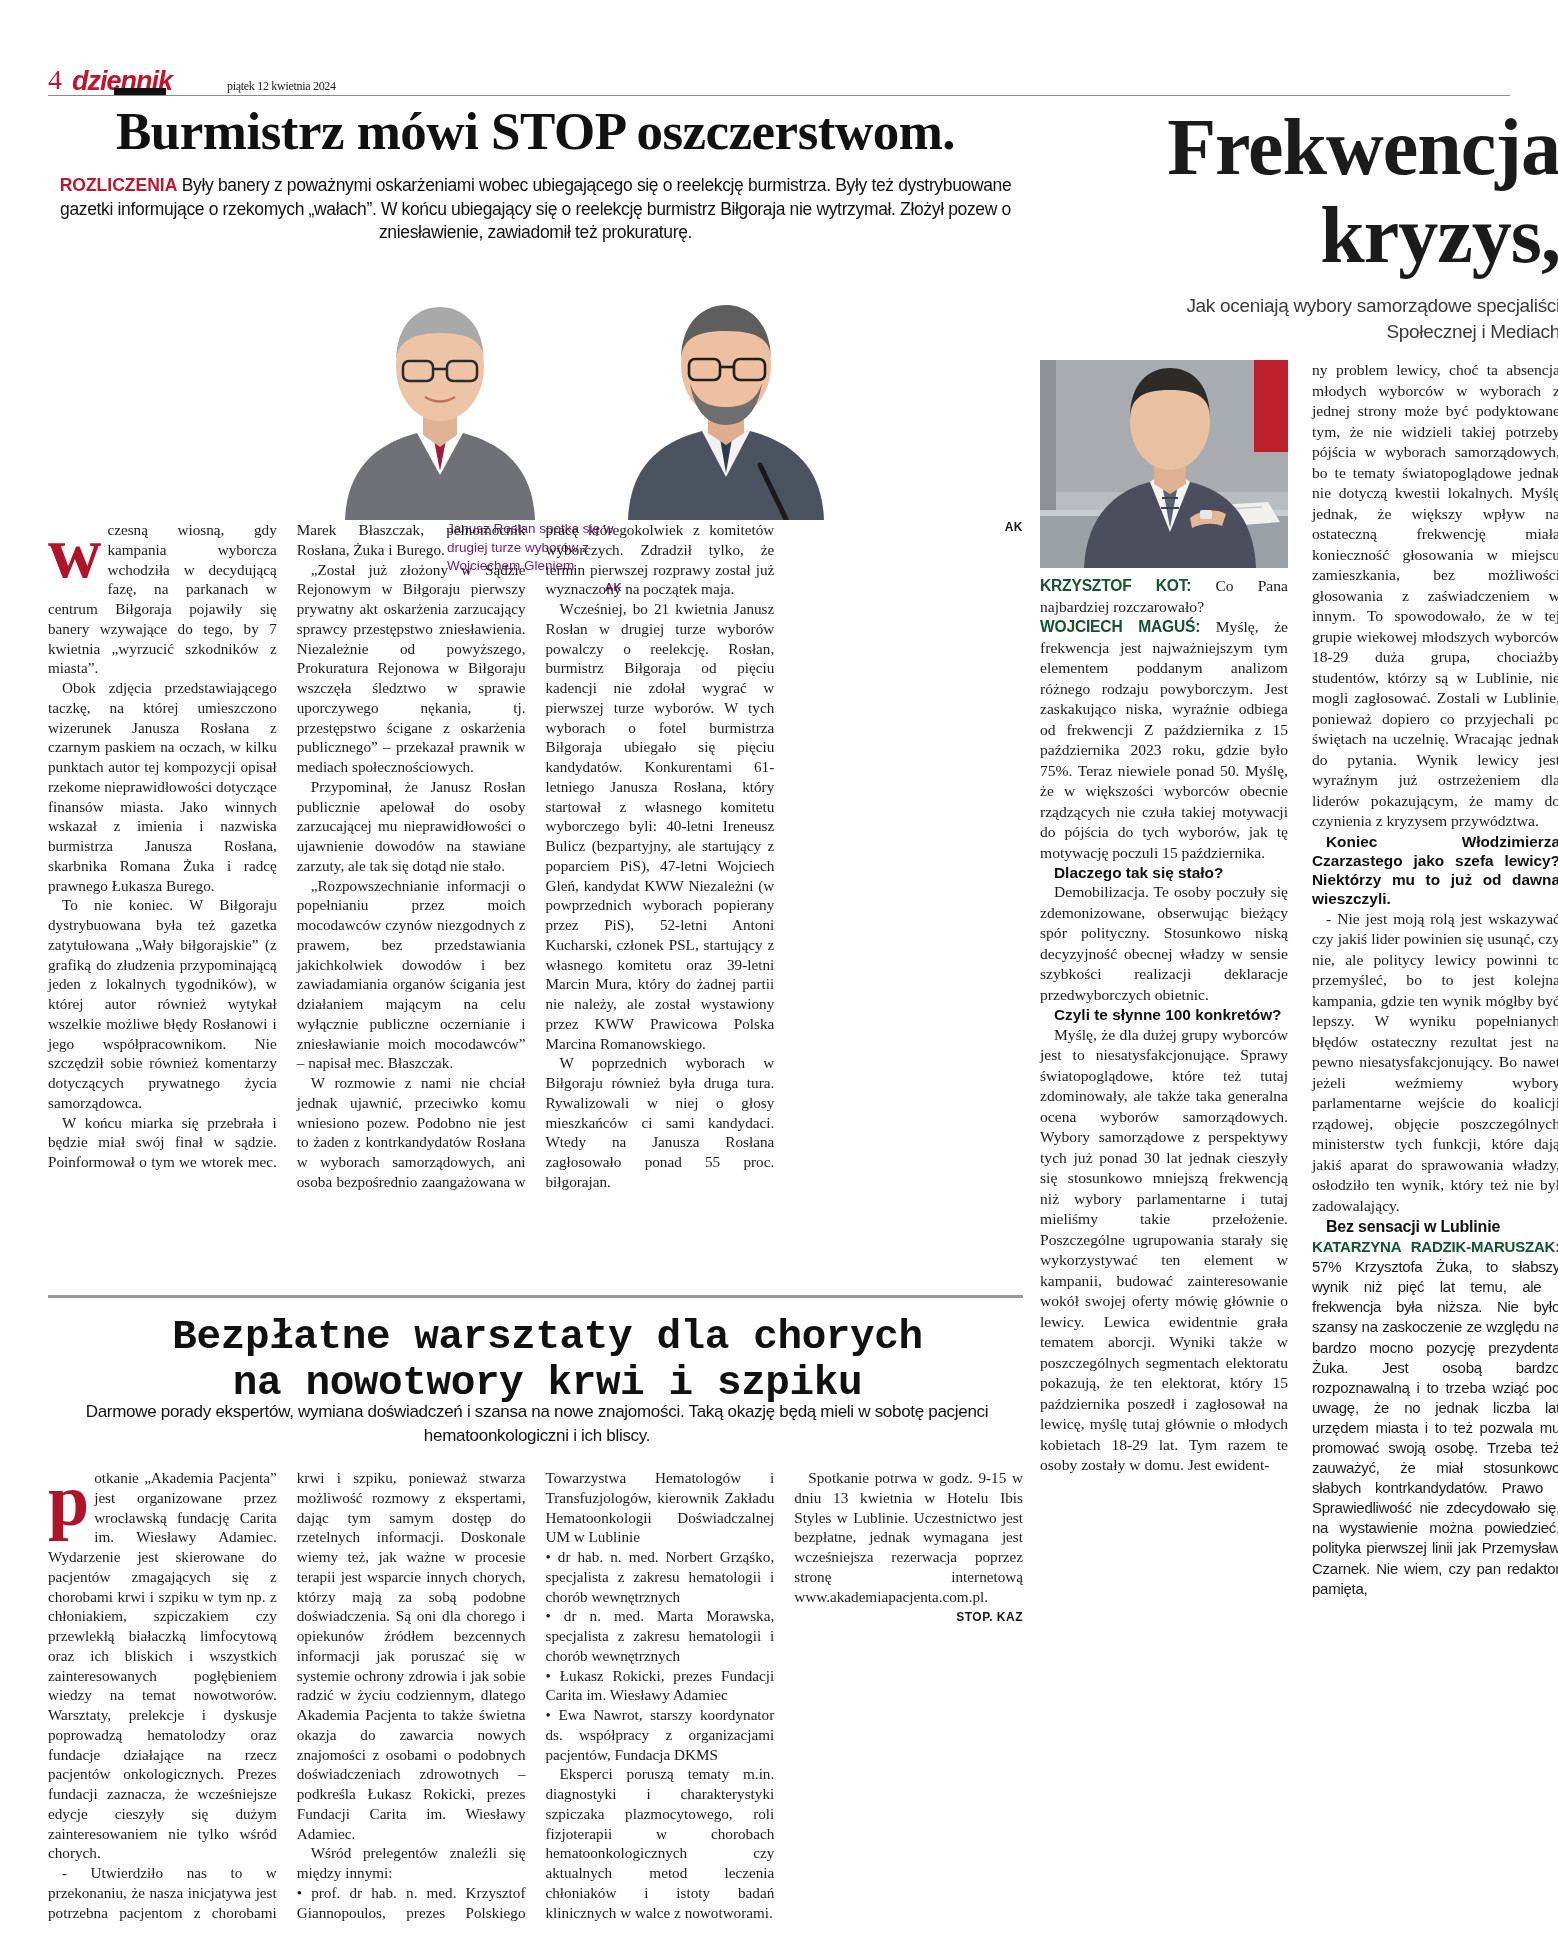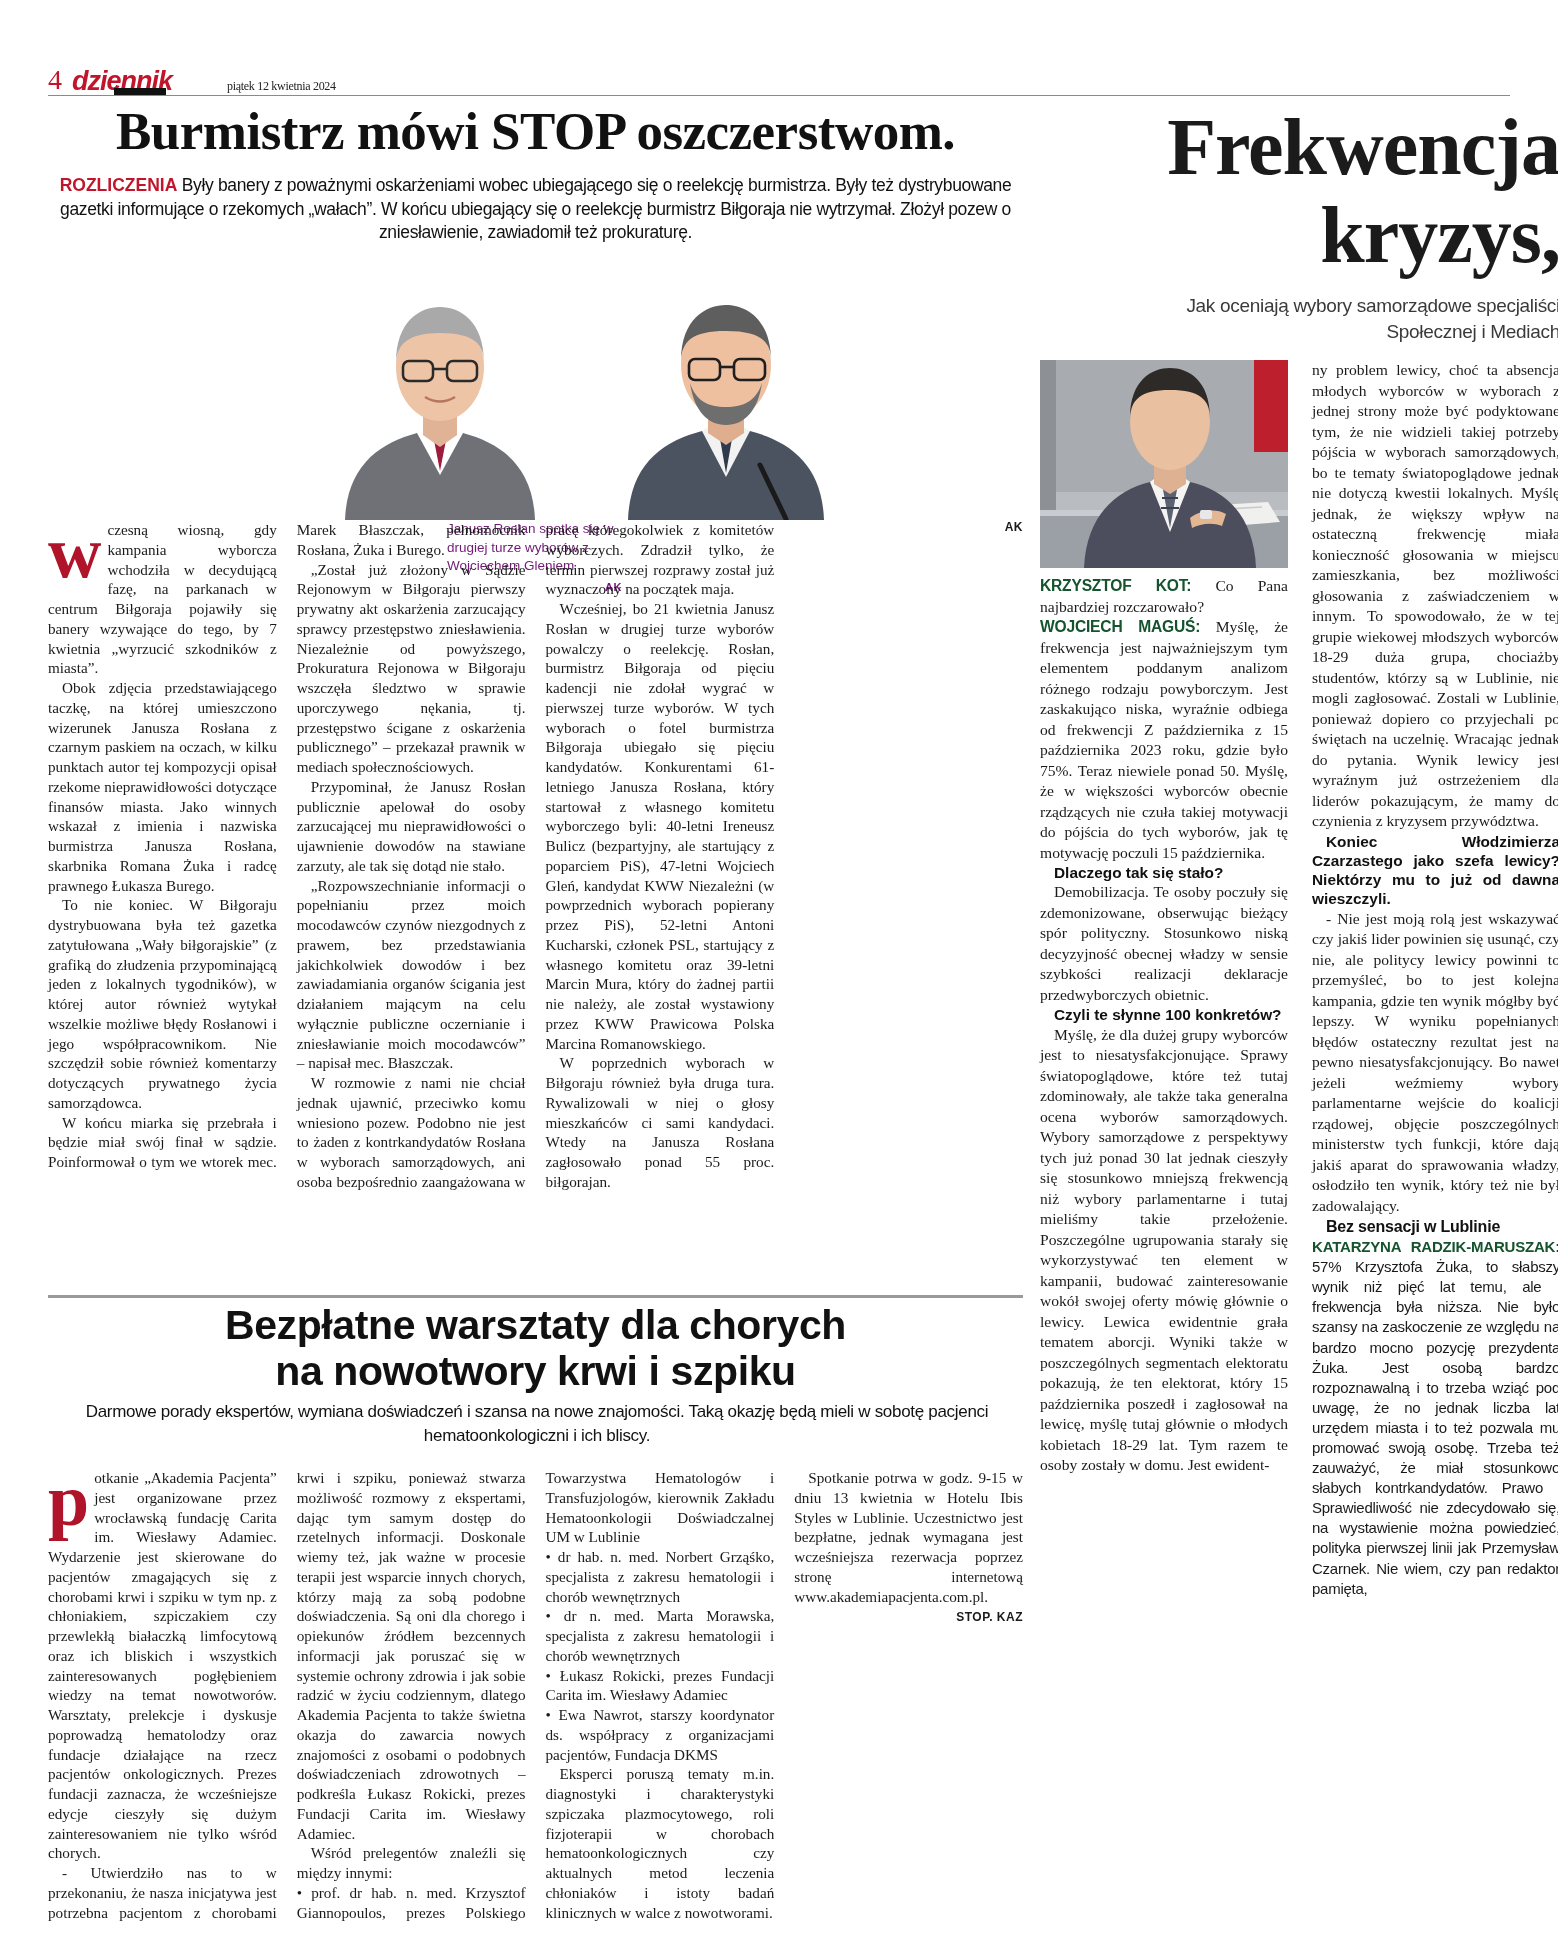--- a/index.html
+++ b/index.html
@@ -30,22 +30,22 @@
   
   .cols4{position:absolute;left:48px;top:520px;width:975px;height:690px;column-count:4;column-gap:20px;column-fill:auto;
          font-family:"Liberation Serif",serif;font-size:15.2px;line-height:1.30;text-align:justify;hyphens:auto;}
   .cols4 p{margin:0;text-indent:14px;}
   .cols4 p.noind{text-indent:0;}
   .dropcap::first-letter{float:left;font-size:74px;line-height:.78;font-weight:bold;padding:4px 6px 0 0;color:#b0142a;font-family:"Liberation Serif",serif;}
   .signoff{text-align:right;font-family:"Liberation Sans",sans-serif;font-weight:bold;font-size:12px;letter-spacing:.5px;margin-top:4px;}
 
   
   .rule2{position:absolute;left:48px;top:1295px;width:975px;height:3px;background:#9a9a9a;}
-  h2.headline2{position:absolute;left:48px;top:1303px;width:975px;margin:0;text-align:center;
-      font-family:Liberation Sans, sans-serif;font-weight:bold;font-size:41px;line-height:1.12;letter-spacing:-.4px;color:#111;}
+  h2.headline2{position:absolute;left:48px;top:1303px;width:975px;margin:12px;text-align:center;
+      font-family:Liberation Mono, monospace;font-weight:bold;font-size:41px;line-height:1.12;letter-spacing:-.4px;color:#111;}
   .lead2{position:absolute;left:62px;top:1400px;width:950px;text-align:center;
       font-family:"Liberation Sans",sans-serif;font-size:17px;line-height:1.4;letter-spacing:-.3px;color:#111;}
   .cols4b{position:absolute;left:48px;top:1468px;width:975px;height:465px;column-count:4;column-gap:20px;column-fill:auto;
       font-family:"Liberation Serif",serif;font-size:15.2px;line-height:1.30;text-align:justify;hyphens:auto;}
   .cols4b p{margin:0;text-indent:14px;}
   .cols4b p.noind{text-indent:0;}
   .dropcap2::first-letter{float:left;font-size:74px;line-height:.78;font-weight:bold;padding:4px 5px 0 0;color:#b0142a;}
 
   
   .right-pack{position:absolute;left:1040px;top:103px;width:520px;}

